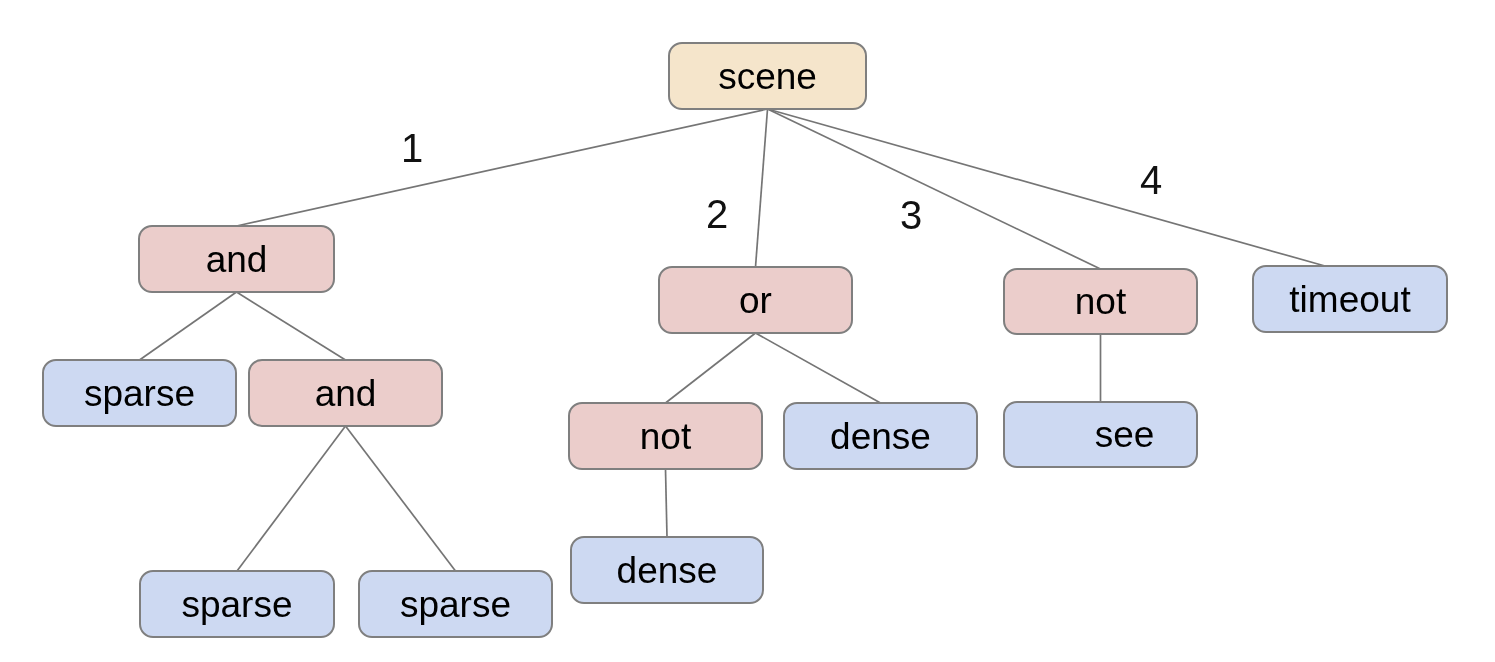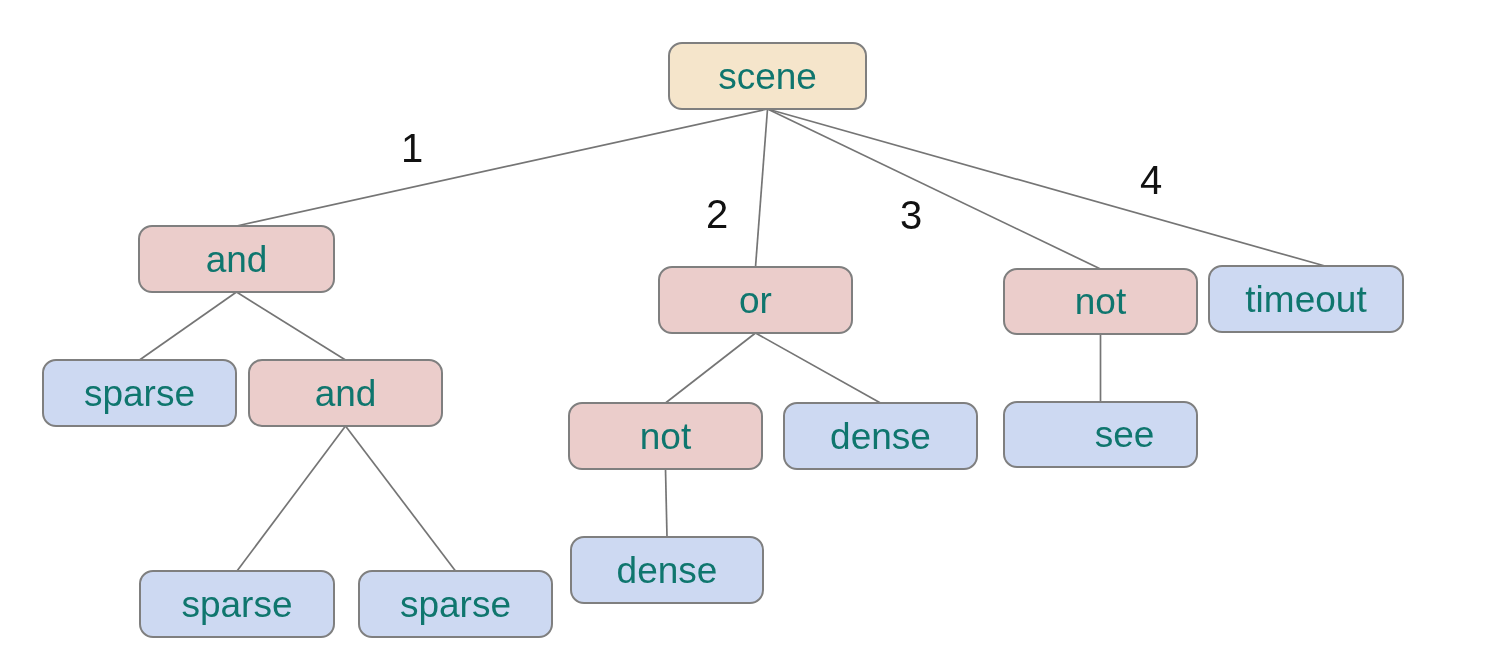--- a/index.html
+++ b/index.html
@@ -27,21 +27,21 @@
     position: absolute;
     box-sizing: border-box;
     border: 2px solid #7f7f7f;
     border-radius: 14px;
     display: flex;
     align-items: center;
     justify-content: center;
     font-size: 37px;
     line-height: 1;
     white-space: nowrap;
-    color: #0f766e;
+    color: #000000;
   }
   .edge-label {
     position: absolute;
     transform: translate(-50%, -50%);
     font-size: 40px;
     line-height: 1;
     color: #111111;
   }
 </style>
 </head>
@@ -63,21 +63,21 @@
       <line x1="1100.5" y1="334" x2="1100.5" y2="402" stroke="#757575" stroke-width="1.7"></line>
     </svg>
 <div class="edge-label" style="left: 412px; top: 148px;">1</div>
     <div class="edge-label" style="left: 717px; top: 214px;">2</div>
     <div class="edge-label" style="left: 911px; top: 215px;">3</div>
     <div class="edge-label" style="left: 1151px; top: 180px;">4</div>
     <div class="node" style="left: 668px; top: 42px; width: 199px; height: 68px; background: rgb(245, 229, 203); border-color: rgb(127, 127, 127);">scene</div>
     <div class="node" style="left: 138px; top: 225px; width: 197px; height: 68px; background: rgb(235, 205, 203); border-color: rgb(127, 127, 127);">and</div>
     <div class="node" style="left: 658px; top: 266px; width: 195px; height: 68px; background: rgb(235, 205, 203); border-color: rgb(127, 127, 127); text-align: center;">or</div>
     <div class="node" style="left: 1003px; top: 268px; width: 195px; height: 67px; background: rgb(235, 205, 203); border-color: rgb(127, 127, 127);">not</div>
-    <div class="node" style="left: 1208px; top: 265px; width: 196px; height: 68px; background: rgb(205, 217, 242); border-color: rgb(127, 127, 127);">timeout</div>
+    <div class="node" style="left: 1252px; top: 265px; width: 196px; height: 68px; background: rgb(205, 217, 242); border-color: rgb(127, 127, 127);">timeout</div>
     <div class="node" style="left: 42px; top: 359px; width: 195px; height: 68px; background: rgb(205, 217, 242); border-color: rgb(127, 127, 127);">sparse</div>
     <div class="node" style="left: 248px; top: 359px; width: 195px; height: 68px; background: rgb(235, 205, 203); border-color: rgb(127, 127, 127);">and</div>
     <div class="node" style="left: 568px; top: 402px; width: 195px; height: 68px; background: rgb(235, 205, 203); border-color: rgb(127, 127, 127);">not</div>
     <div class="node" style="left: 783px; top: 402px; width: 195px; height: 68px; background: rgb(205, 217, 242); border-color: rgb(127, 127, 127);">dense</div>
     <div class="node" style="left: 1003px; top: 401px; width: 195px; height: 67px; background: rgb(205, 217, 242); border-color: rgb(127, 127, 127); padding-left: 48px;">see</div>
     <div class="node" style="left: 139px; top: 570px; width: 196px; height: 68px; background: rgb(205, 217, 242); border-color: rgb(127, 127, 127);">sparse</div>
     <div class="node" style="left: 358px; top: 570px; width: 195px; height: 68px; background: rgb(205, 217, 242); border-color: rgb(127, 127, 127);">sparse</div>
     <div class="node" style="left: 570px; top: 536px; width: 194px; height: 68px; background: rgb(205, 217, 242); border-color: rgb(127, 127, 127);">dense</div>
   </div>
 

